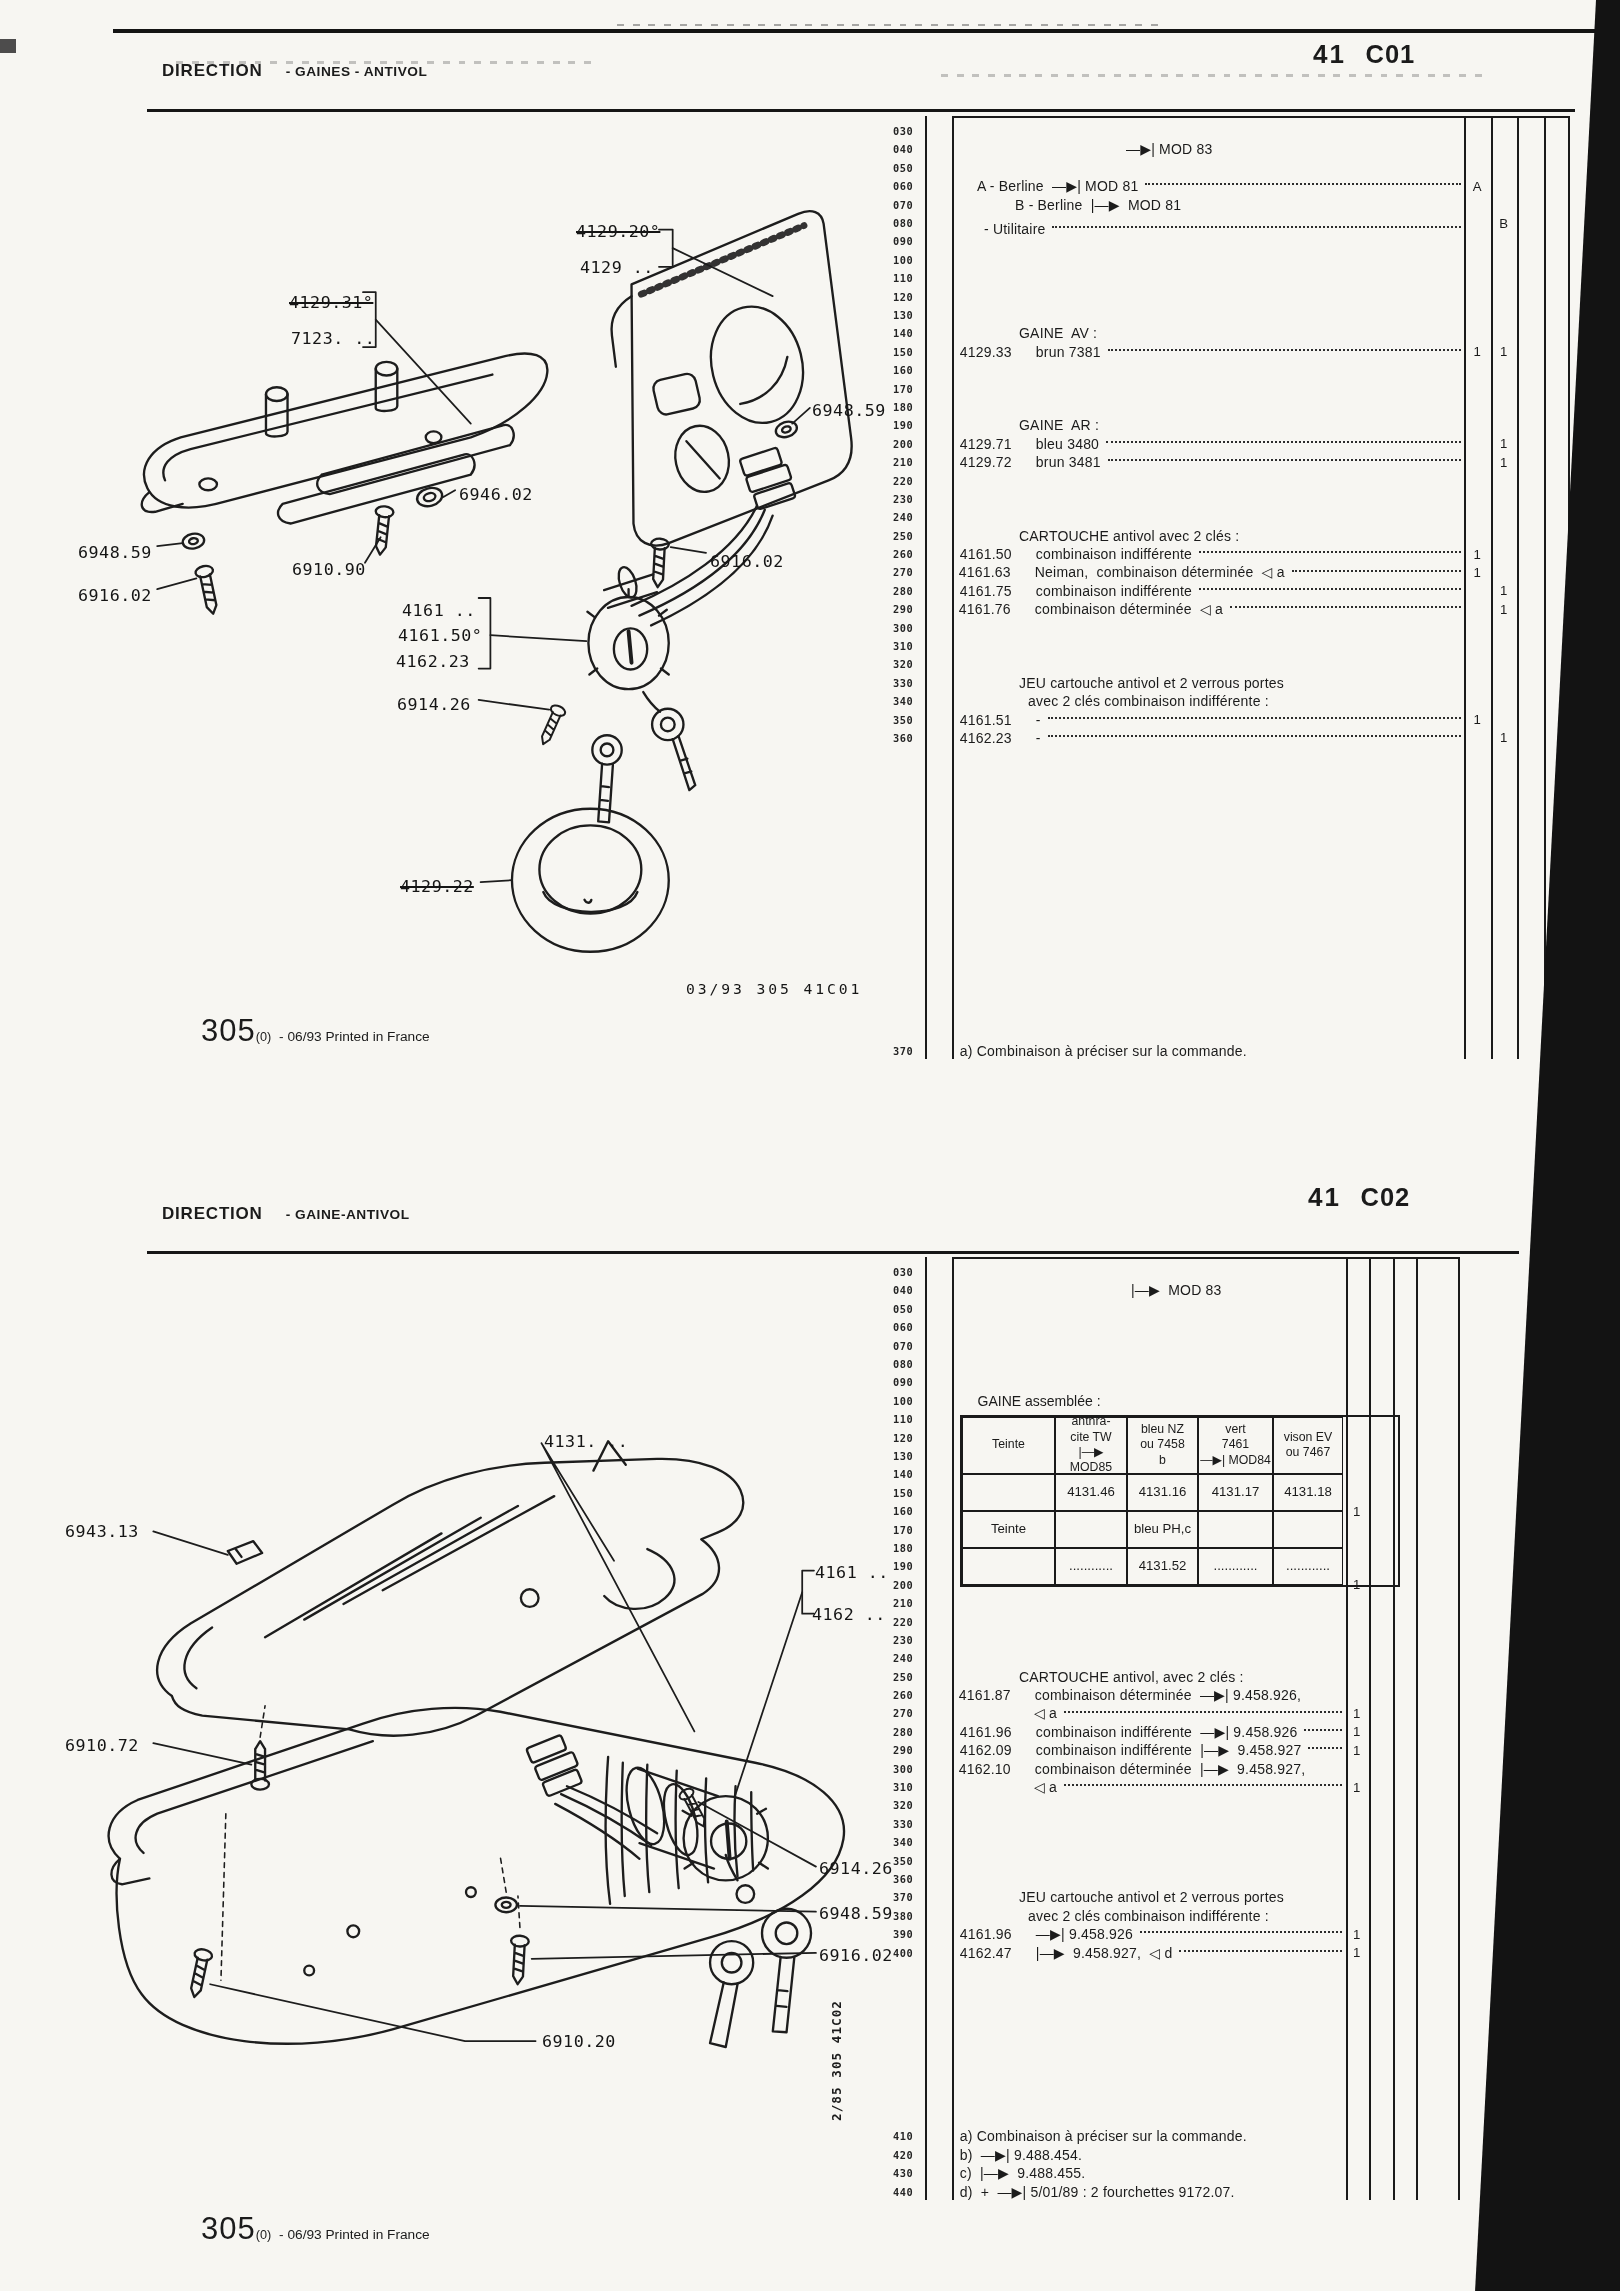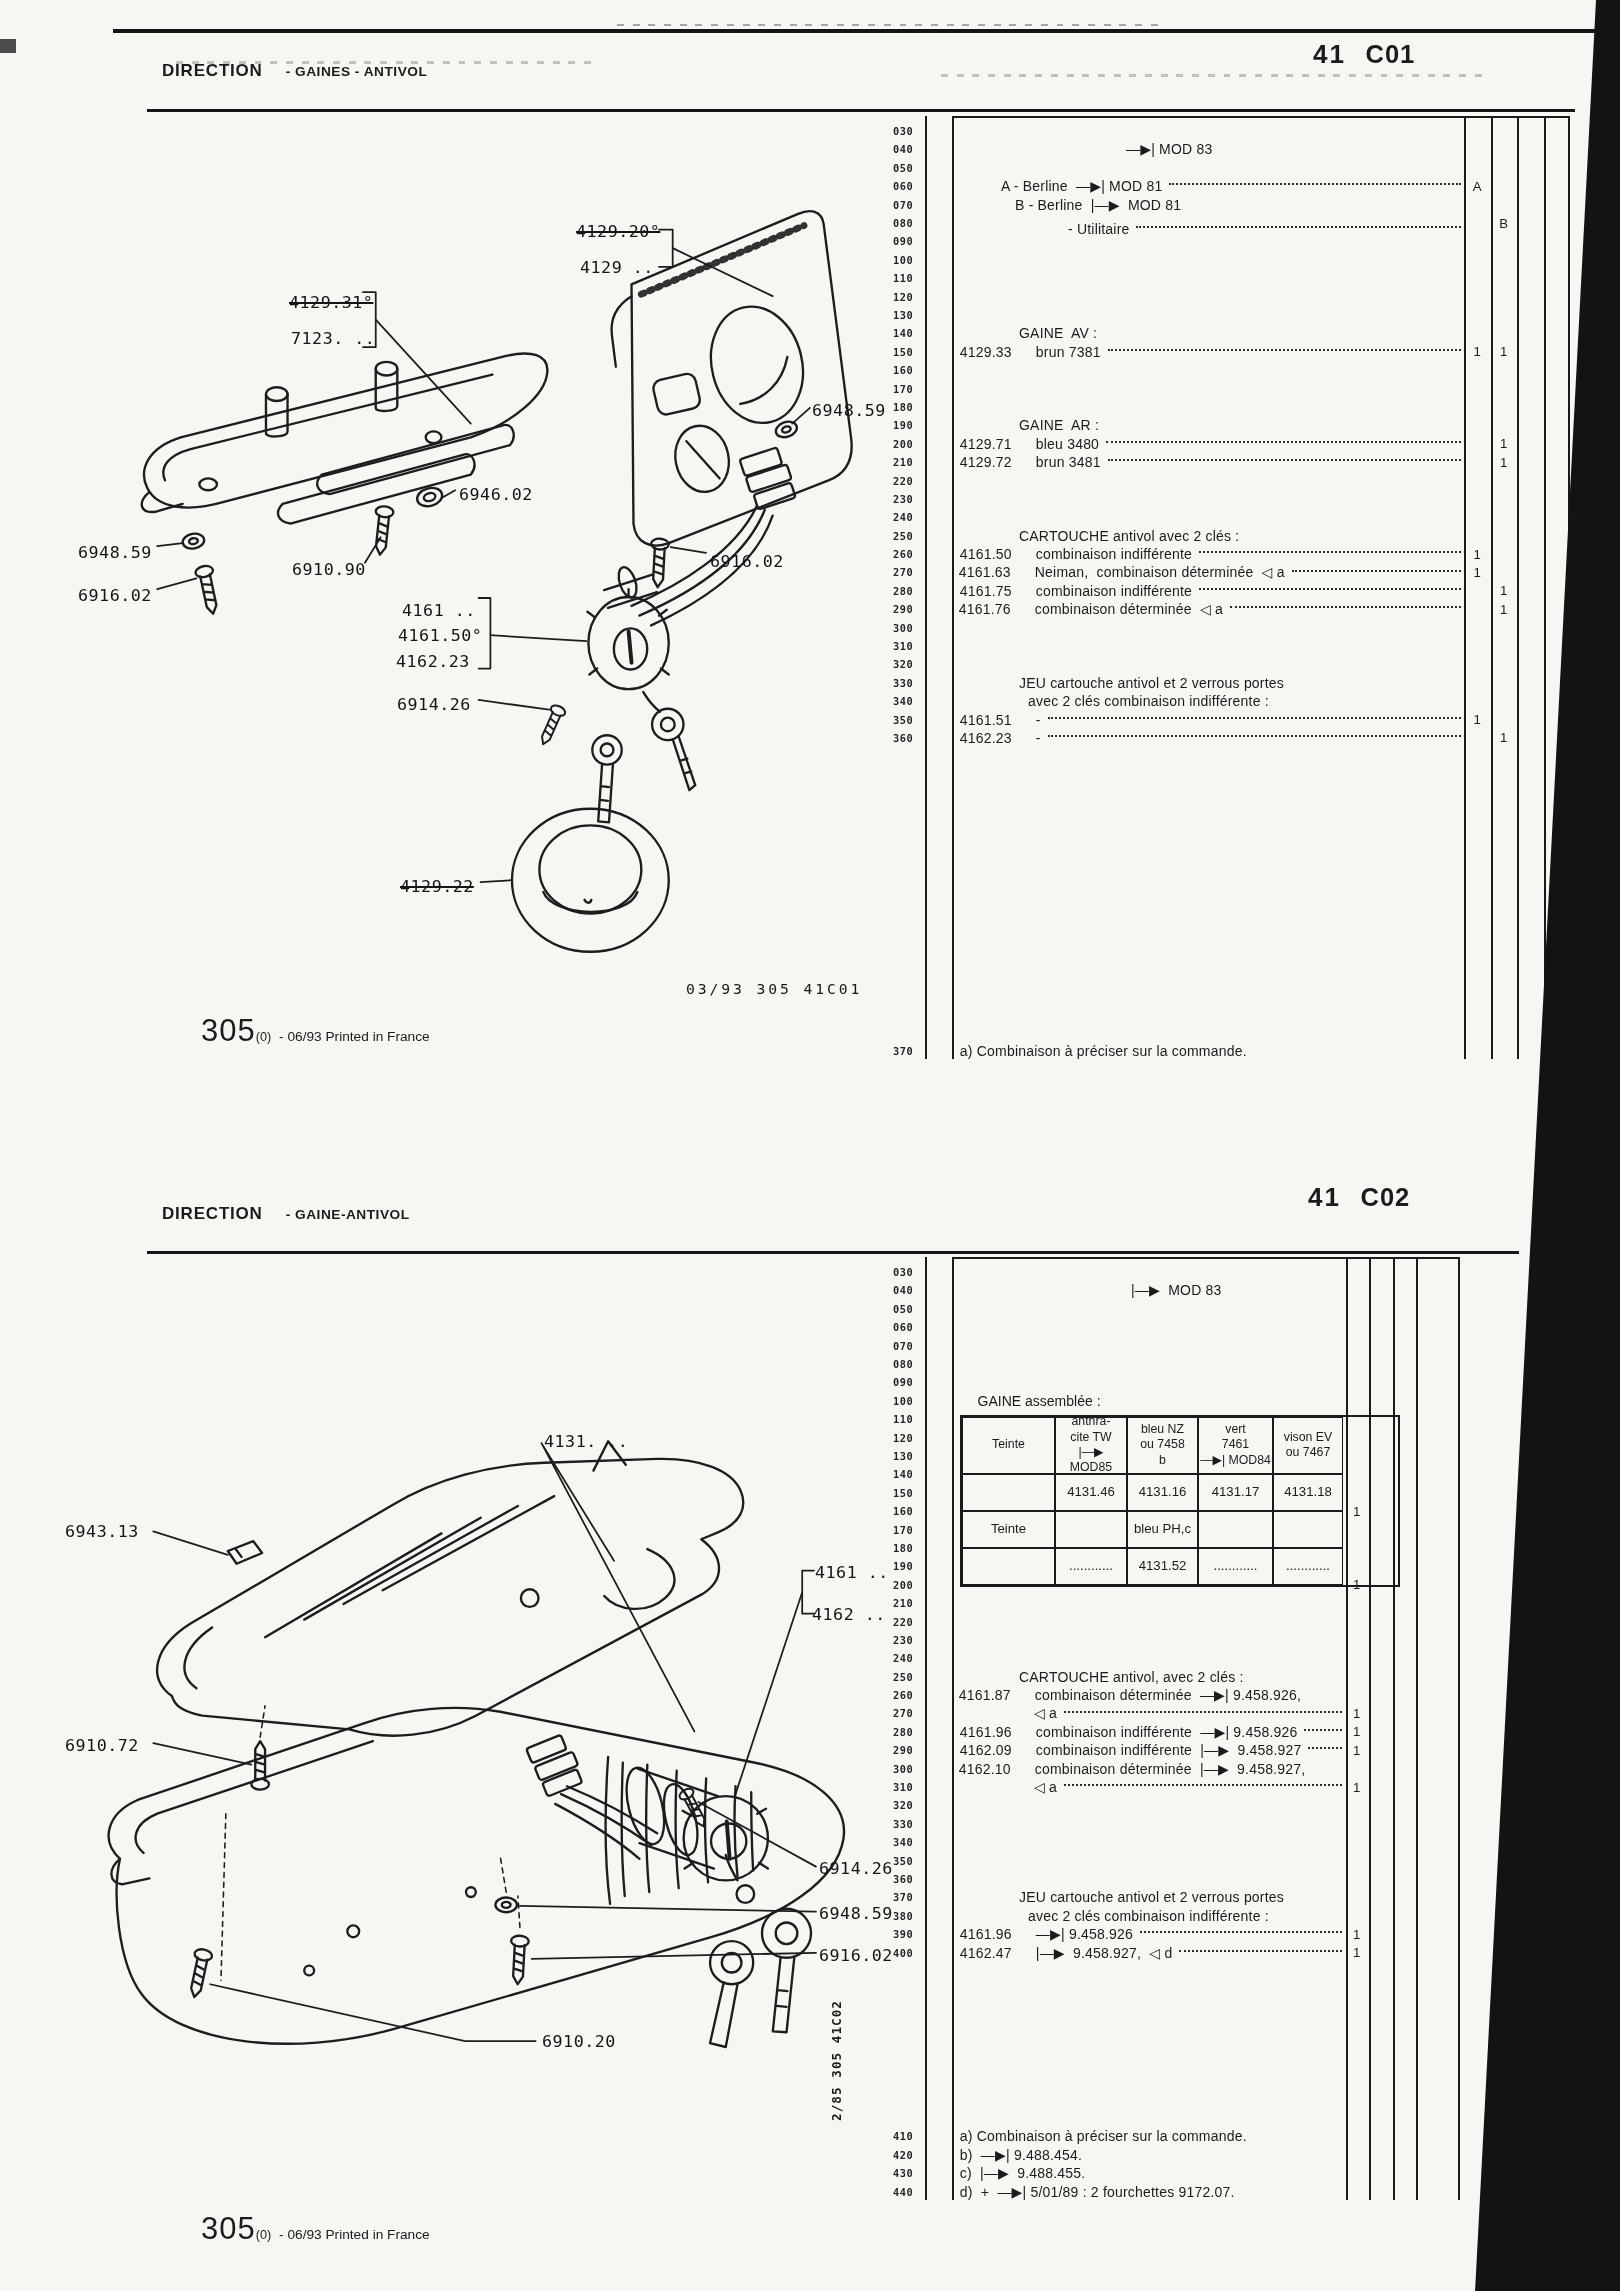--- a/index.html
+++ b/index.html
@@ -239,21 +239,21 @@
           <span class="dots"></span>
         </div>
         <div class="q"></div>
         <div class="q"></div>
         <div class="q"></div>
         <div class="q"></div>
       </div>
       <div class="trow">
         <div class="ln">060</div>
         <div class="sp"></div>
-        <div class="desc" style="padding-left: 49px;">
+        <div class="desc" style="padding-left: 25px;">
           <span class="tri"></span>
           <span class="pno"></span>
           <span class="txt">A - Berline  —▶| MOD 81</span>
           <span class="dots on"></span>
         </div>
         <div class="q">A</div>
         <div class="q"></div>
         <div class="q"></div>
         <div class="q"></div>
       </div>
@@ -267,21 +267,21 @@
           <span class="dots"></span>
         </div>
         <div class="q"></div>
         <div class="q"></div>
         <div class="q"></div>
         <div class="q"></div>
       </div>
       <div class="trow">
         <div class="ln">080</div>
         <div class="sp"></div>
-        <div class="desc" style="padding-left: 116px; margin-top: 12px;">
+        <div class="desc" style="padding-left: 32px; margin-top: 12px;">
           <span class="tri"></span>
           <span class="pno"></span>
           <span class="txt">- Utilitaire</span>
           <span class="dots on"></span>
         </div>
         <div class="q"></div>
         <div class="q">B</div>
         <div class="q"></div>
         <div class="q"></div>
       </div>

